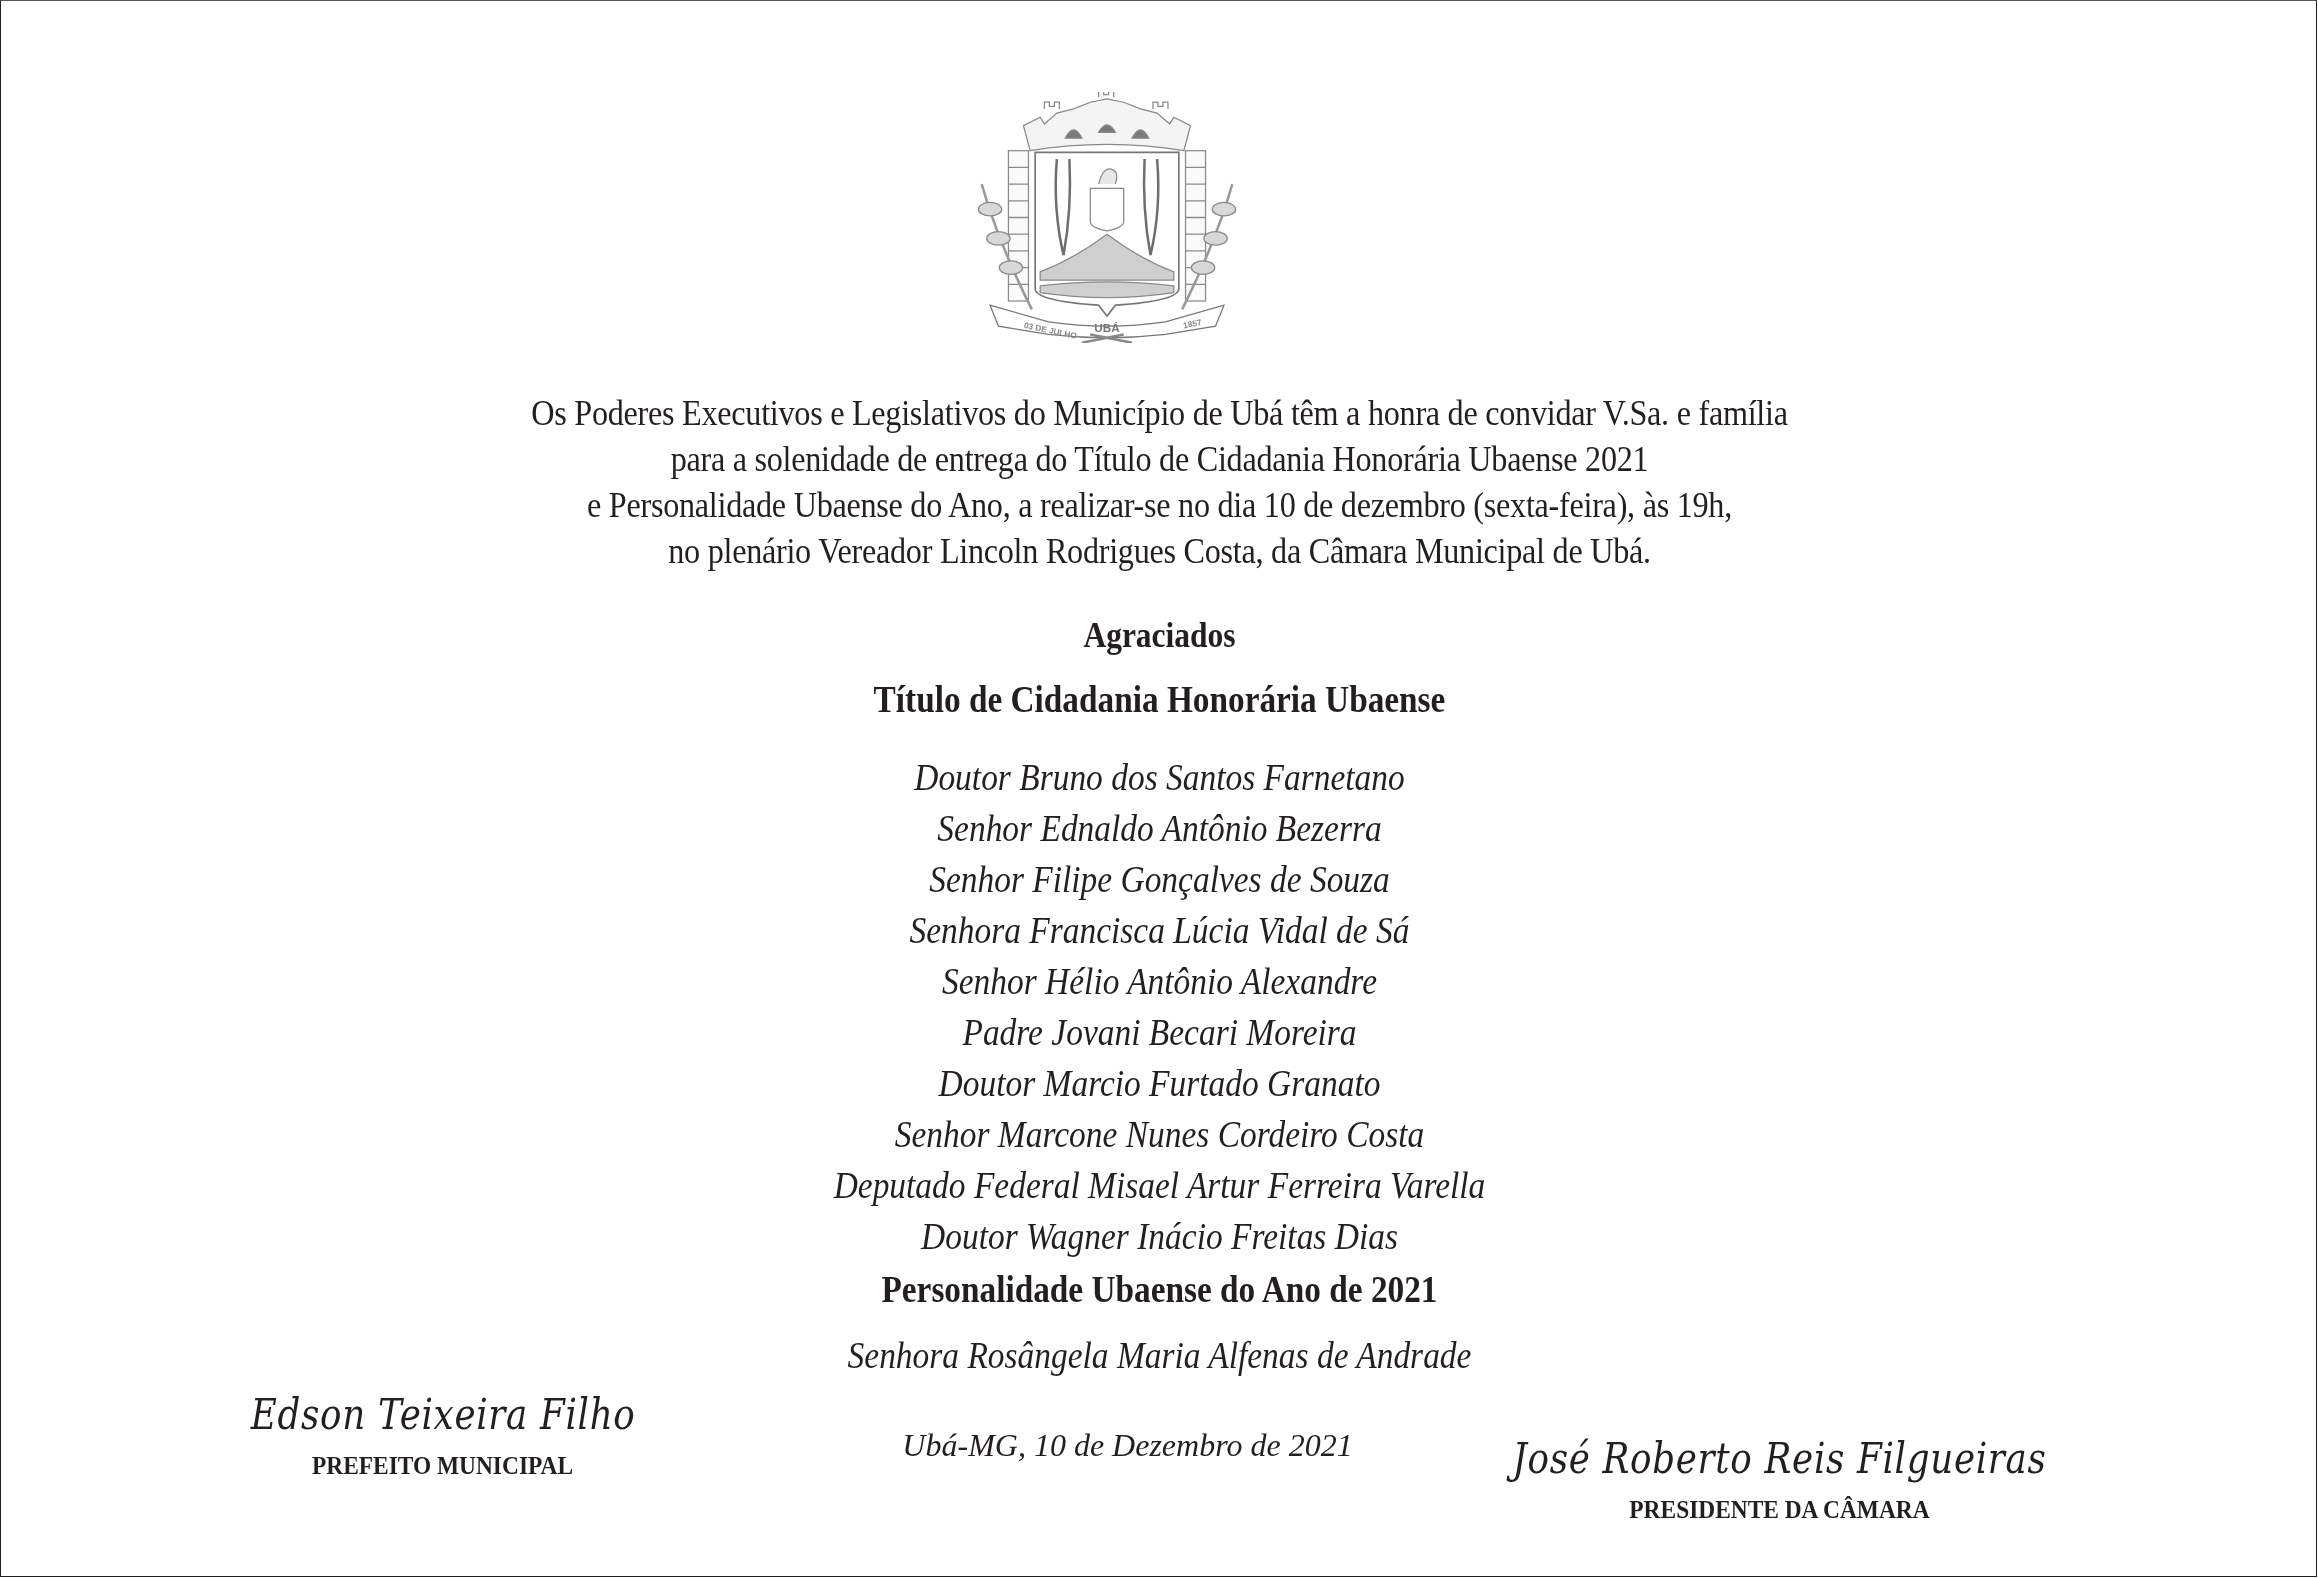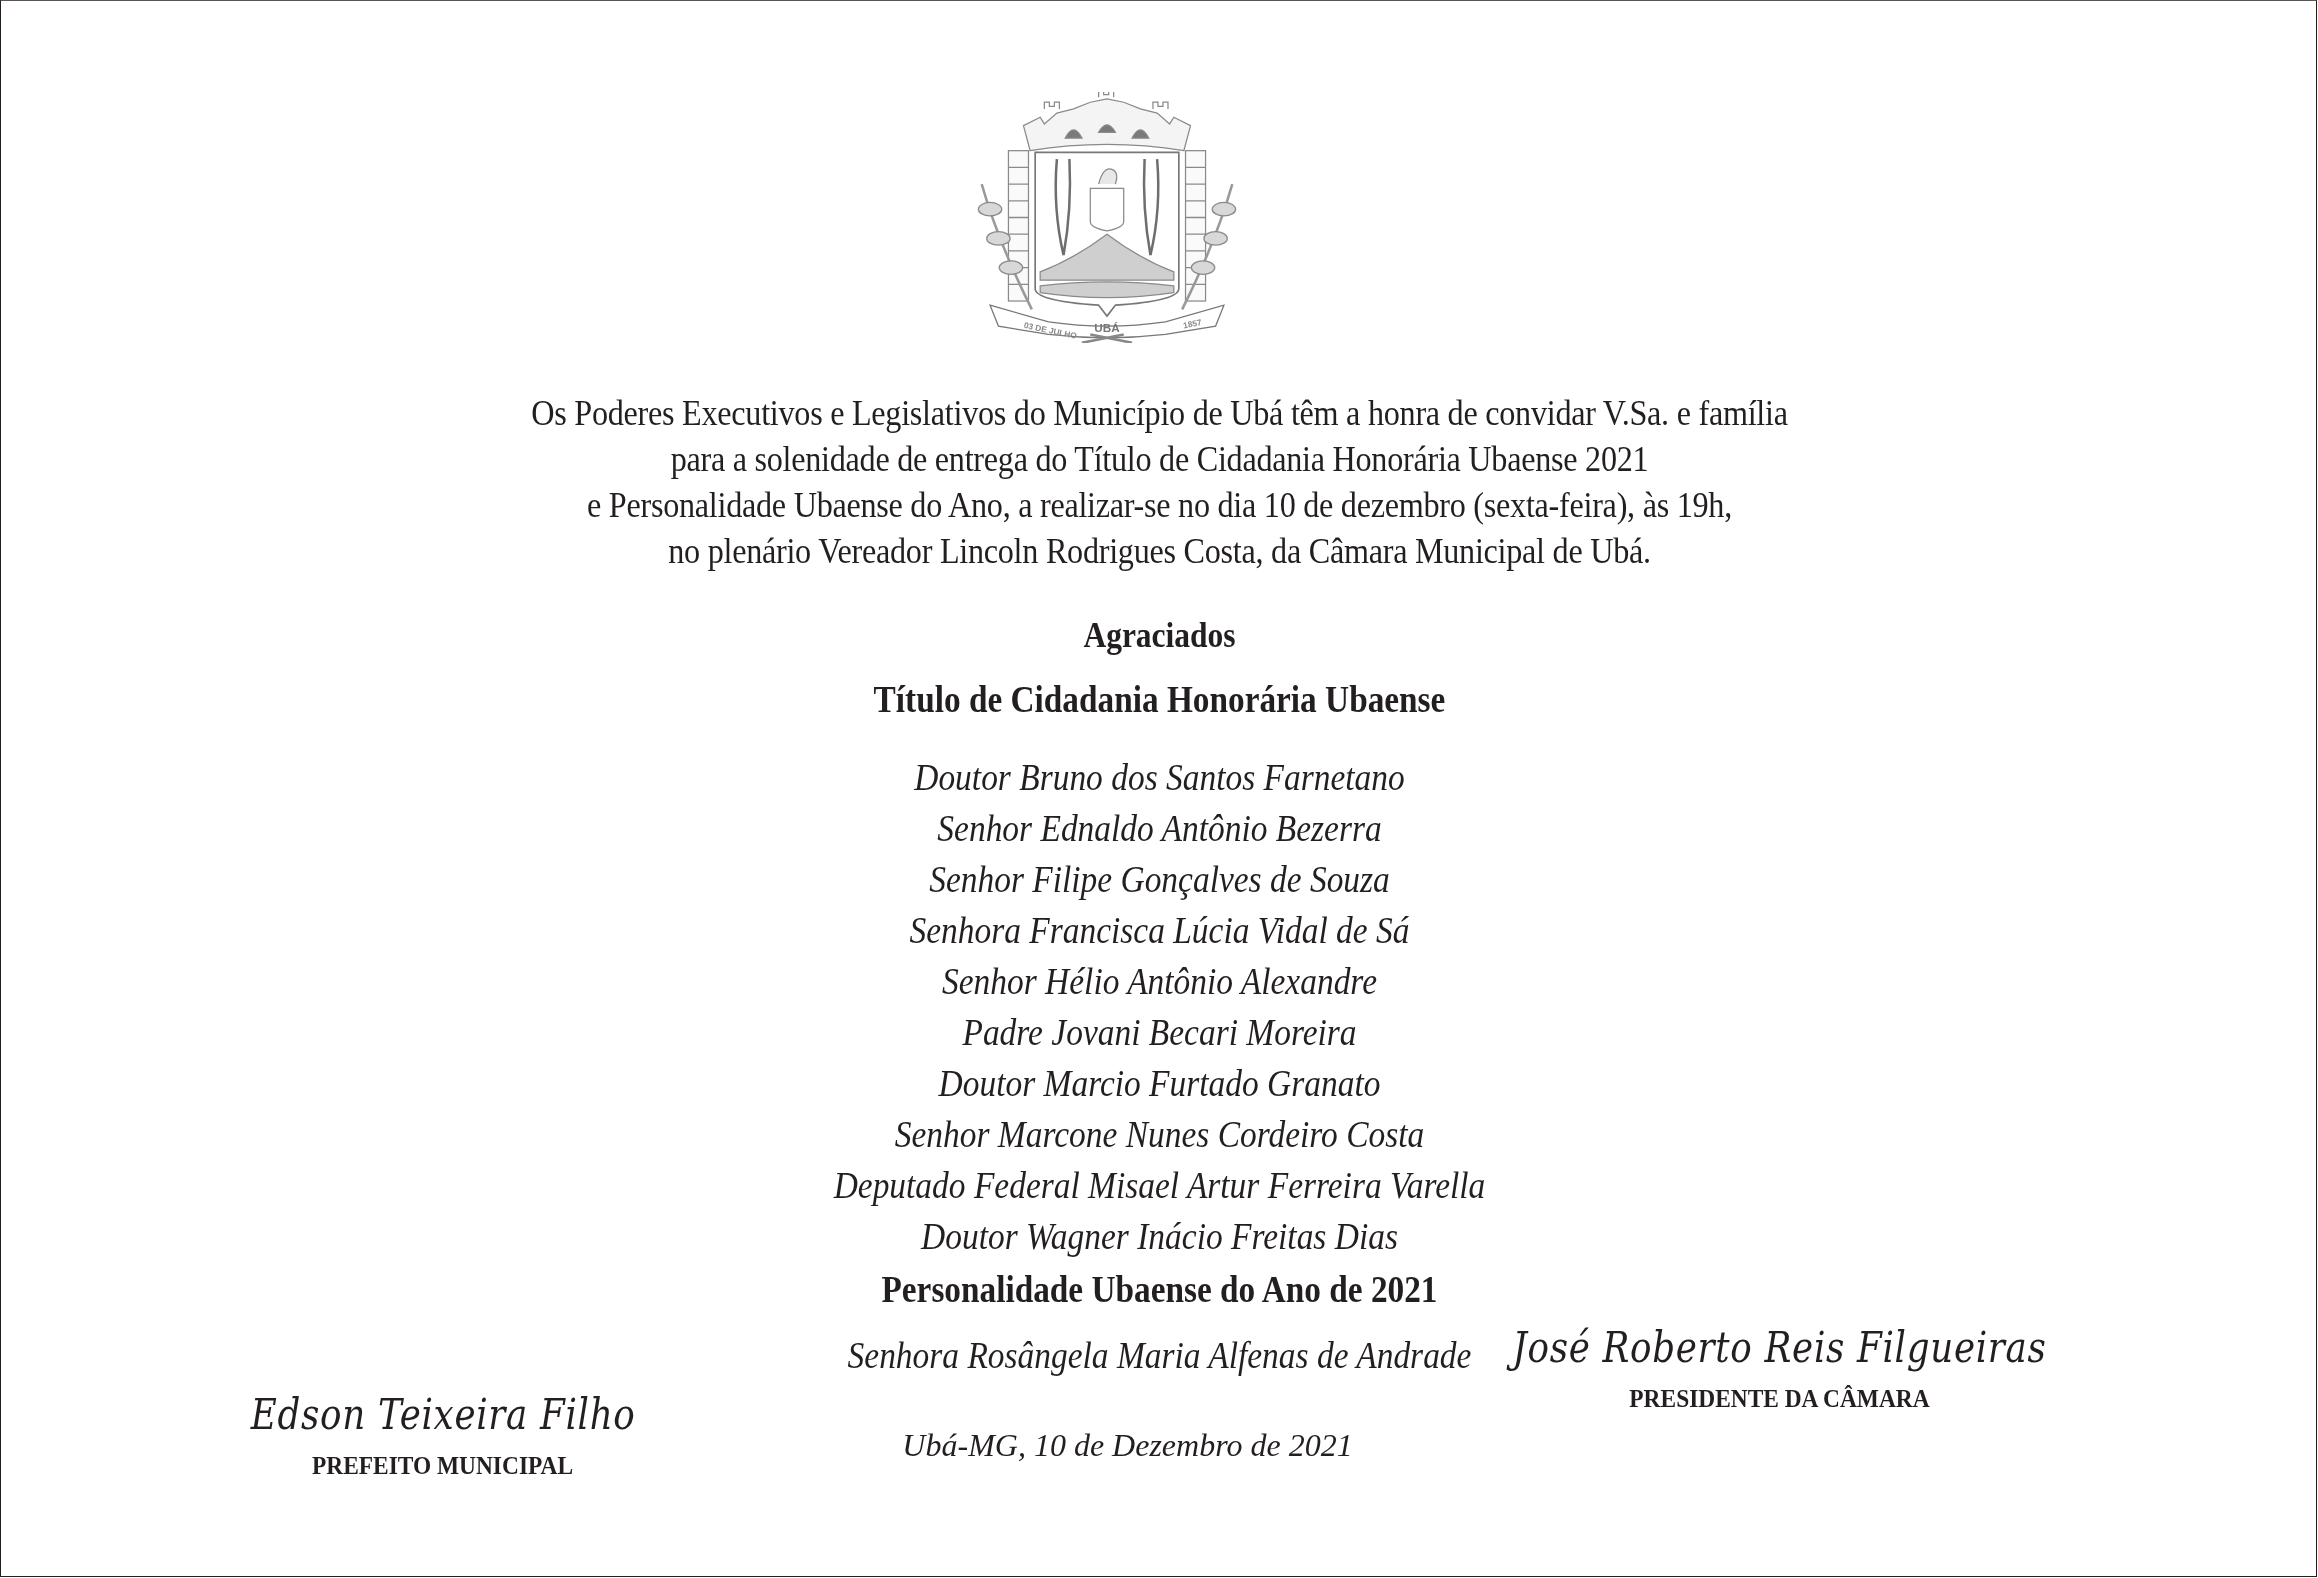--- a/index.html
+++ b/index.html
@@ -22,21 +22,21 @@
   .h-personalidade { top: 1268px; font-weight: bold; font-size: 37px;
                      transform: scaleX(0.9); transform-origin: center top; }
   .honoree { top: 1333px; font-style: italic; font-size: 38px;
              transform: scaleX(0.88); transform-origin: center top; }
   .sig { position: absolute; text-align: center; }
   .sig .script { font-family: "DejaVu Serif", serif; font-style: italic; font-size: 42px;
                  letter-spacing: 0.8px; white-space: nowrap; transform: scaleX(0.85); }
   .sig .role { font-weight: bold; font-size: 26px; margin-top: 11.7px; white-space: nowrap;
                transform: scaleX(0.9); }
   .sig-left { left: 217px; top: 1390px; width: 451px; text-align: center; }
-  .sig-right { left: 1462px; top: 1323px; width: 635px; }
+  .sig-right { left: 1462px; top: 1434px; width: 635px; }
   .date { position: absolute; left: 877px; top: 1427px; width: 501px; text-align: center;
           font-style: italic; font-size: 32px; white-space: nowrap; }
 </style>
 </head>
 <body>
 
 <div class="frame"></div>
 
 <svg class="crest" viewBox="0 0 340 300">
   <g fill="none" stroke="#8a8a8a" stroke-width="1.5">

